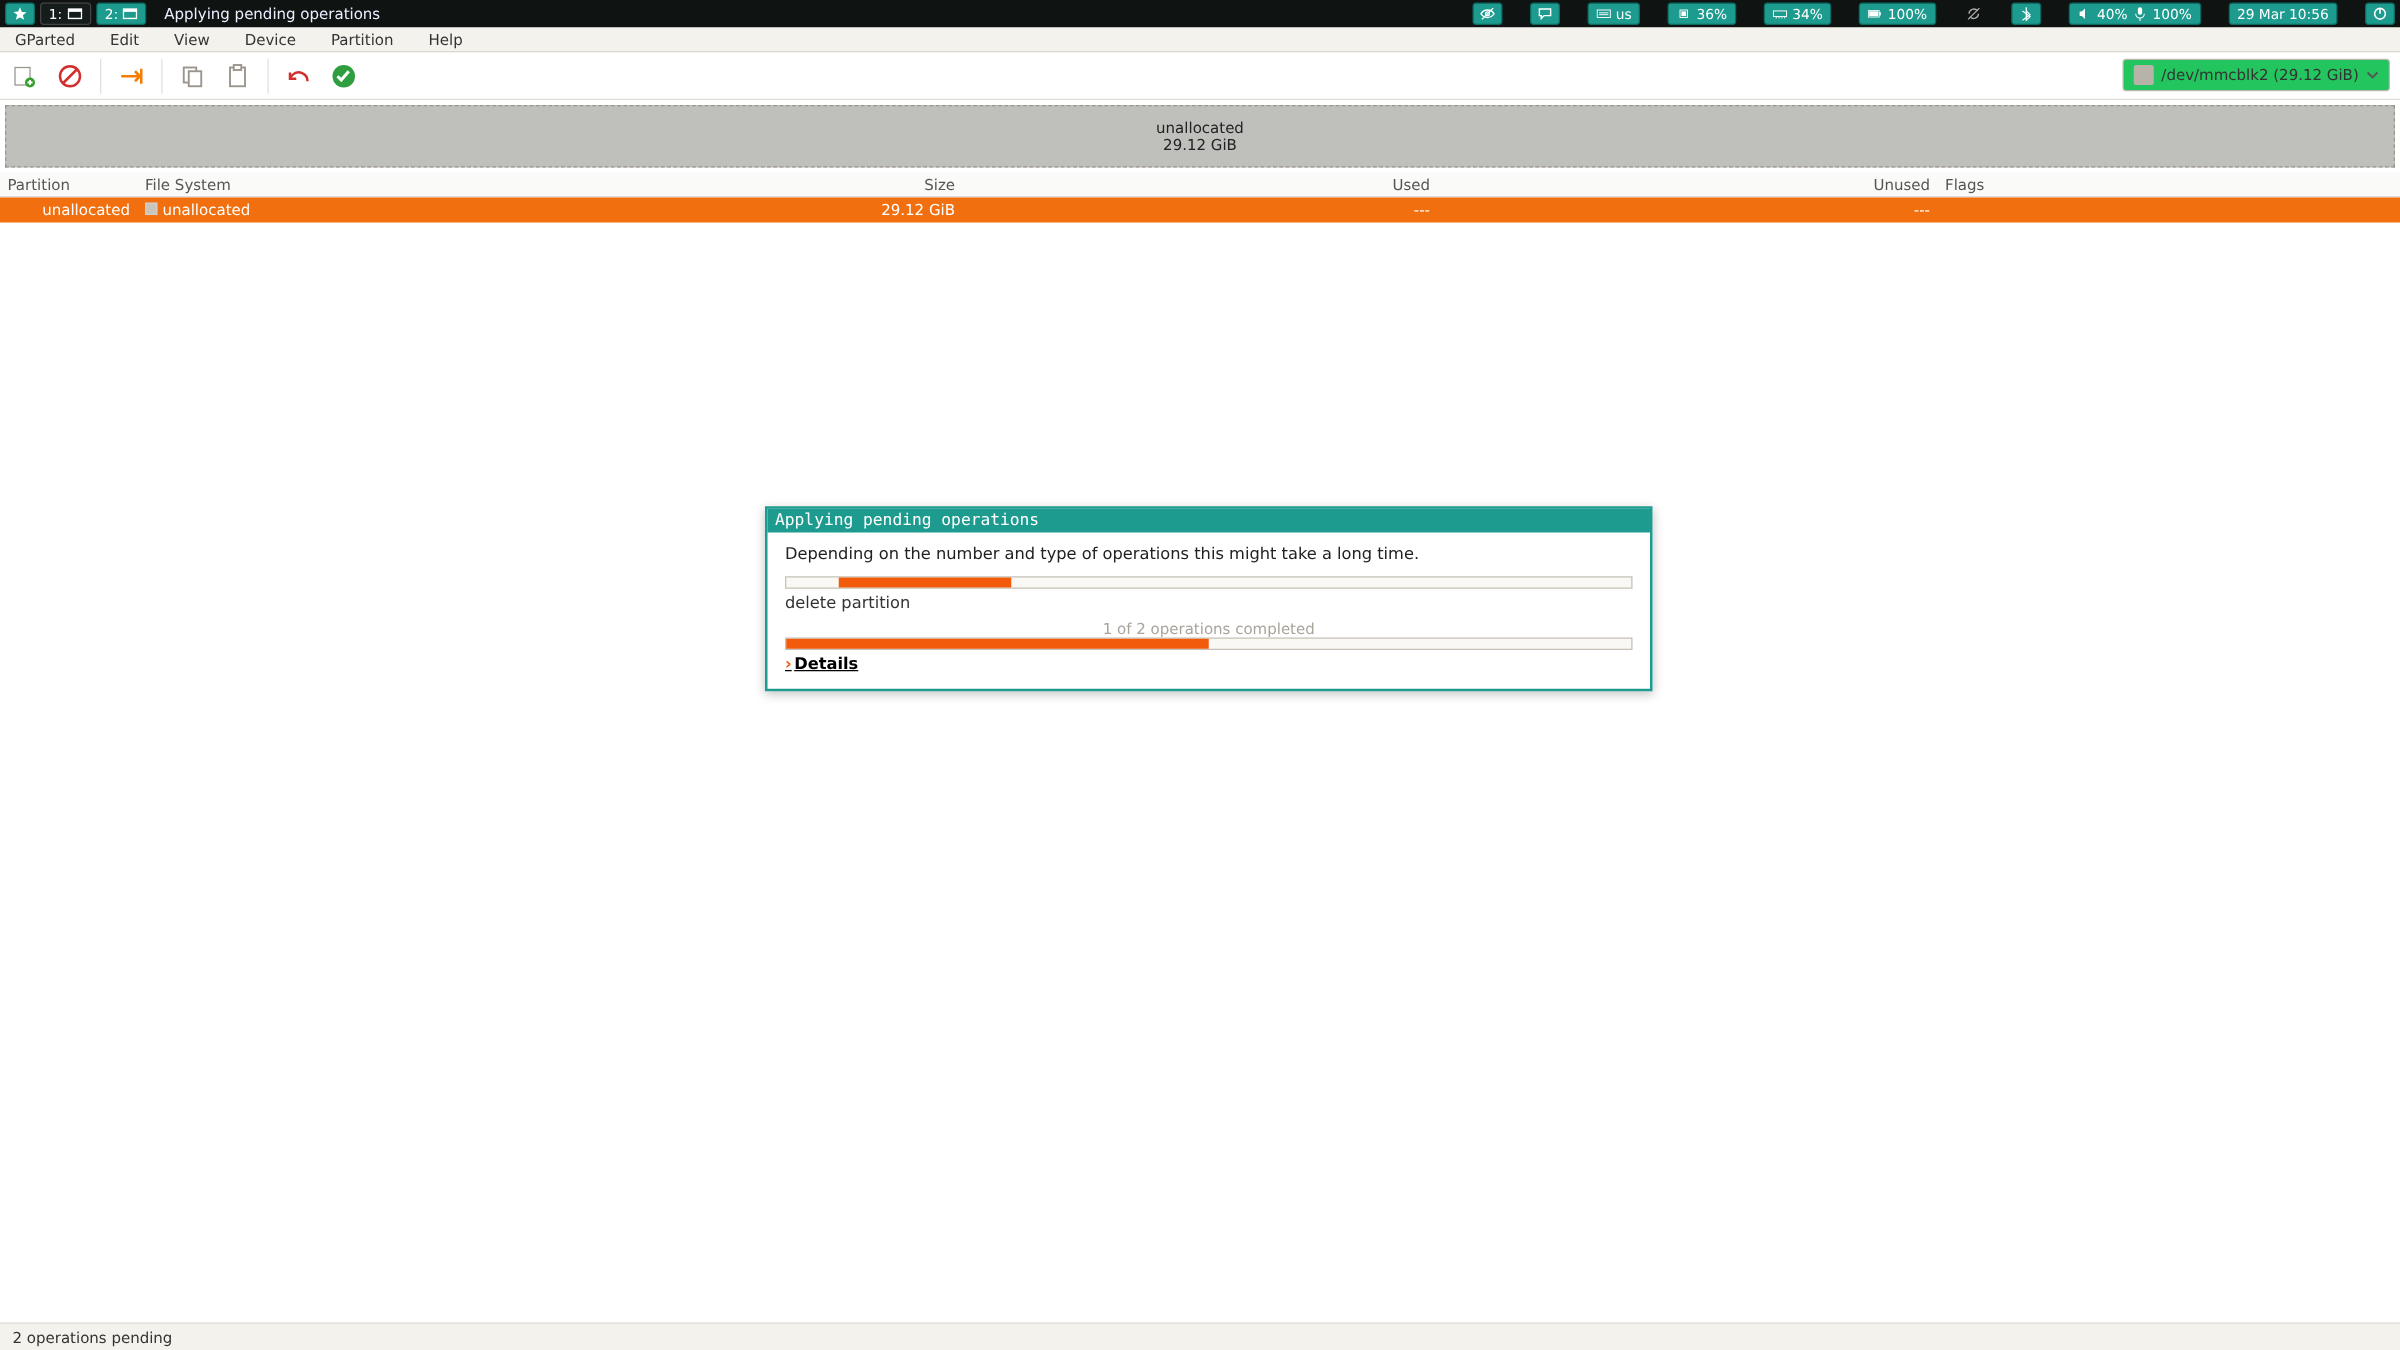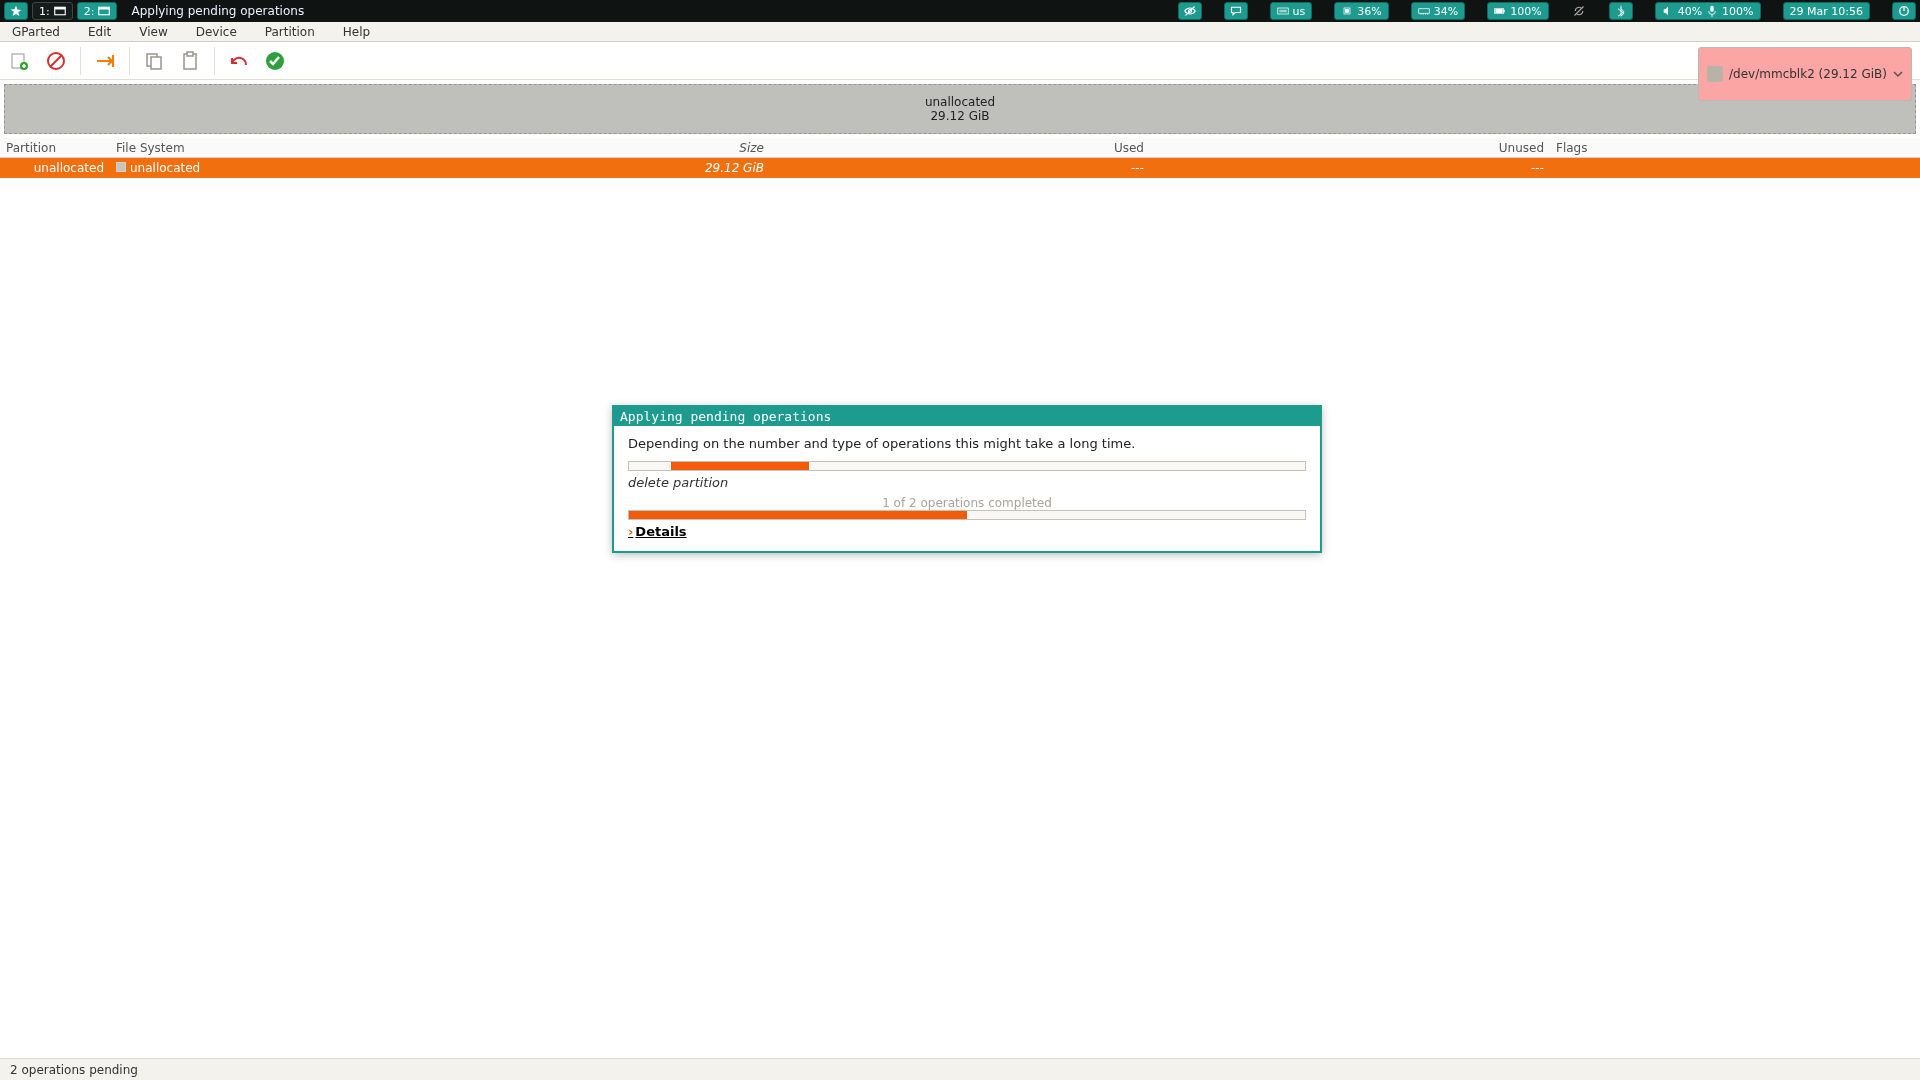--- a/index.html
+++ b/index.html
@@ -40,39 +40,39 @@
 
   
   .toolbar{
     height:38px;background:#fff;border-bottom:1px solid #e0ddd6;display:flex;align-items:center;
     padding:0 6px;gap:8px;position:relative;
   }
   .toolbar .tbtn{width:28px;height:28px;display:flex;align-items:center;justify-content:center;color:#777;}
   .toolbar .sep{width:1px;height:28px;background:#e2dfd8;margin:0 2px;}
   .device-picker{
     position:absolute;right:8px;top:5px;border:1px solid #bdb8af;border-radius:3px;
-    background:#fca5a5;padding:18px 8px;display:flex;align-items:center;gap:6px;font-size:12px;color:#333;
+    background:#22c55e;padding:4px 8px;display:flex;align-items:center;gap:6px;font-size:12px;color:#333;
   }
   .device-icon{width:16px;height:16px;background:#b8b3a8;border-radius:2px;display:inline-block;}
 
   
   .disk-graphic{
     margin:4px;height:50px;border:1px dashed #9a958a;background:#bfbfbc;display:flex;align-items:center;justify-content:center;
     flex-direction:column;font-size:12px;color:#222;
   }
 
   
   .pt-head{
     display:flex;font-size:12px;color:#555;border-bottom:1px solid #d6d2ca;height:20px;align-items:center;
     background:#fafaf8;
   }
   .pt-head div{padding:0 6px;}
   .c-part{width:110px;}
   .c-fs{width:280px;}
-  .c-size{width:380px;text-align:right;font-style:italic;}
+  .c-size{width:380px;text-align:right;}
   .c-used{width:380px;text-align:right;}
   .c-unused{width:400px;text-align:right;}
   .c-flags{flex:1;}
 
   .pt-row{
     display:flex;font-size:12px;color:#fff;background:var(--sel-orange);height:20px;align-items:center;
   }
   .pt-row div{padding:0 6px;}
   .pt-row .swatch{width:10px;height:10px;background:#c9c5bd;display:inline-block;margin-right:4px;border:1px solid #fff3;}
   .pt-row .c-part{text-align:right;}
@@ -87,21 +87,21 @@
     padding:2px 6px;
   }
   .dialog .body{padding:10px 14px 12px;color:#222;font-size:13px;}
   .dialog .op-title{font-weight:bold;margin-top:18px;}
   .progress{
     height:10px;border:1px solid #c6c2b9;background:#faf8f4;margin-top:10px;position:relative;
   }
   .progress .bar{position:absolute;top:0;bottom:0;background:var(--orange);}
   .progress .bar.seg{left:42px;width:138px;}
   .progress .bar.half{left:0;width:50%;}
-  .sub{font-style:italic;margin-top:4px;color:#333;}
+  .sub{margin-top:4px;color:#333;}
   .completed-label{font-weight:bold;margin-top:22px;}
   .ops-count{text-align:center;color:#a9a49b;font-size:12px;margin-top:6px;}
   .details{margin-top:4px;}
   .details a{color:#000;font-weight:bold;text-decoration:underline;font-size:13px;margin-top:44px;}
   .details .chev{color:var(--orange);margin-right:2px;}
   .btnrow{display:flex;justify-content:flex-end;margin-top:14px;}
   .btn{border:1px solid #bdb8af;background:#f3f0ea;border-radius:3px;padding:5px 18px;font-size:13px;}
 
   
   .statusbar{

